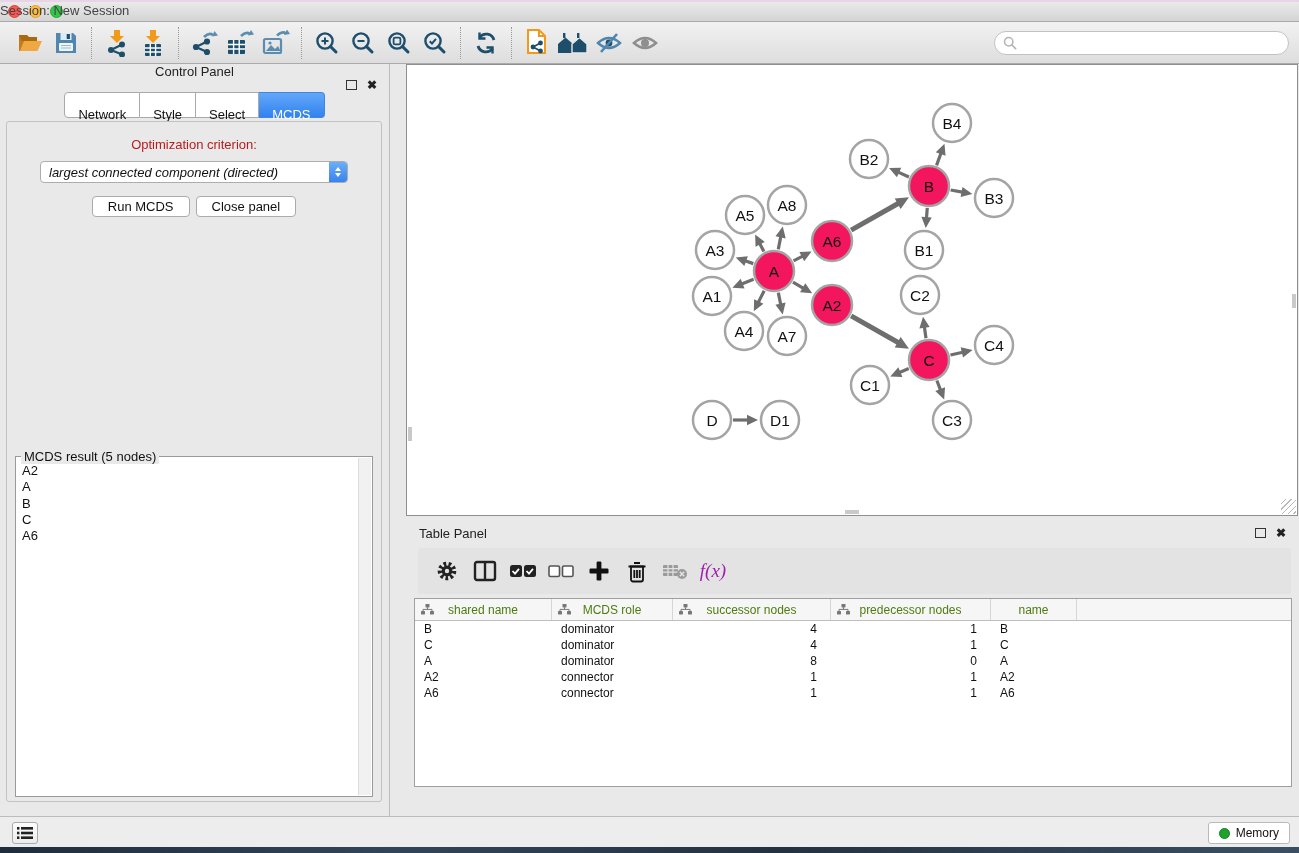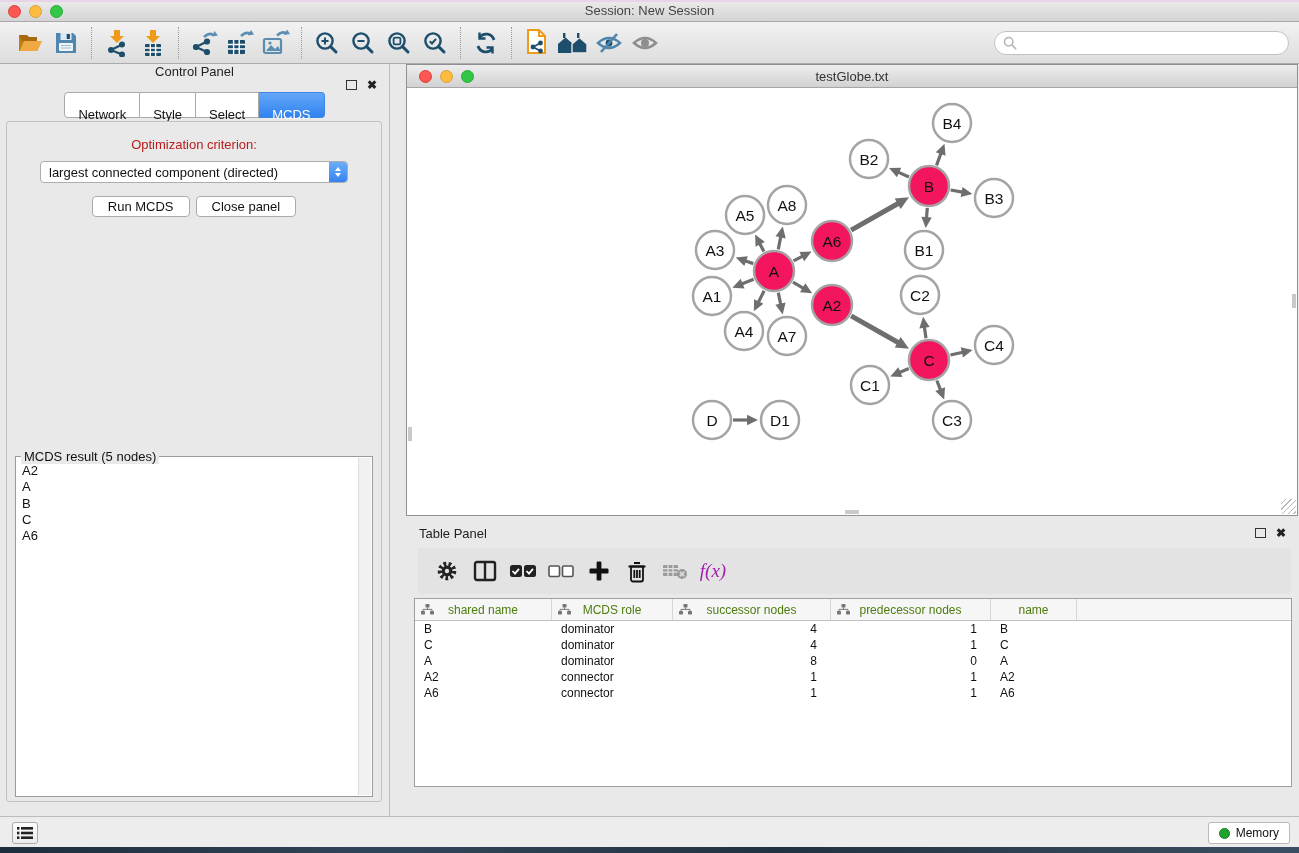--- a/index.html
+++ b/index.html
@@ -9,21 +9,21 @@
   
   .titlebar { position:absolute; left:0; top:0; width:1299px; height:22px;
     background:linear-gradient(#ececec,#d4d4d4); border-bottom:1px solid #a9a9a9; }
   .titlebar::before { content:""; position:absolute; left:0; top:0; right:0; height:2px; background:#e8d3e8; }
   .traffic { position:absolute; top:4px; display:flex; gap:8px; }
   .titlebar .traffic { left:8px; top:5px; }
   .tl { width:13px; height:13px; border-radius:50%; }
   .tl.red { background:#fc5753; border:1px solid #df3e39; }
   .tl.yellow { background:#fdbc40; border:1px solid #de9f34; }
   .tl.green { background:#33c748; border:1px solid #27aa35; }
-  .win-title { position:absolute; left:0; right:0; top:3px; text-align:center; font-size:13px; color:#444; }
+  .win-title { position:absolute; left:0; right:0; top:3px; font-size:13px; color:#444; }
 
   
   .toolbar { position:absolute; left:0; top:22px; width:1299px; height:42px;
     background:linear-gradient(#f2f2f2,#dddddd); border-bottom:1px solid #ababab;
     display:flex; align-items:center; padding-left:12px; }
   .tbi { width:36px; height:34px; display:flex; align-items:center; justify-content:center; cursor:default; }
   .tsep { width:1px; height:32px; border-left:1px dotted #9a9a9a; margin:0 7px; }
   .searchbox { position:absolute; right:10px; top:9px; width:295px; height:24px; background:#fff;
     border:1px solid #c2c2c2; border-radius:12px; display:flex; align-items:center; padding-left:8px; }
   .searchbox svg { opacity:.55; }
@@ -38,21 +38,21 @@
   .cp-tabs { display:flex; justify-content:center; }
   .ptab { height:21px; line-height:19px; font-size:13px; padding:12px 13px; background:#fff;
     border:1px solid #a9a9a9; border-left-width:0; color:#111; }
   .ptab:first-child { border-left-width:1px; border-radius:4px 0 0 4px; }
   .ptab:last-child { border-radius:0 4px 4px 0; }
   .ptab.sel { background:linear-gradient(#63a7f8,#3183f0); color:#fff; border-color:#3d86e8; }
   .cp-body { position:absolute; left:6px; right:7px; top:57px; bottom:14px;
     border:1px solid #c2c2c2; border-radius:3px; background:#e9e9e9; }
   .opt-label { margin-top:15px; text-align:center; font-size:13px; color:#b91c1c; }
   .dropdown { margin:9px auto 0; width:308px; height:22px; background:#fff; border:1px solid #adadad;
-    border-radius:4px; display:flex; align-items:center; overflow:hidden; }
+    border-radius:4px; display:flex; align-items:center; overflow:hidden;font-style:italic; }
   .dd-value { flex:1; font-size:13px; padding-left:8px; color:#111; white-space:nowrap; }
   .dd-stepper { width:18px; height:22px; background:linear-gradient(#6fb0f9,#3580ef);
     display:flex; flex-direction:column; align-items:center; justify-content:center; gap:2px; }
   .dd-stepper i { width:0; height:0; border-left:3.5px solid transparent; border-right:3.5px solid transparent; }
   .dd-up { border-bottom:4px solid #fff; }
   .dd-down { border-top:4px solid #fff; }
   .btn-row { margin-top:13px; display:flex; justify-content:center; gap:6px; }
   .cbtn { height:21px; font-size:13px; font-family:"Liberation Sans",sans-serif; padding:0 15px;
     background:#fff; border:1px solid #ababab; border-radius:4px; color:#111; }
   .result-fieldset { position:absolute; left:8px; right:8px; top:334px; bottom:4px;
@@ -305,28 +305,20 @@
           <div>B</div>
           <div>C</div>
           <div>A6</div>
         </div>
       <div class="result-scroll"></div>
     </div>
   </div>
 </div>
 
 <div class="network-window">
-  <div class="nw-titlebar">
-    <div class="traffic">
-      <span class="tl red"></span>
-      <span class="tl yellow"></span>
-      <span class="tl green"></span>
-    </div>
-    <div class="nw-title">testGlobe.txt</div>
-  </div>
   <div class="nw-content">
     <svg id="graph-svg" width="890" height="427" viewBox="0 0 890 427">
         <line x1="345.59628761528694" y1="190.22730338093268" x2="333.6781271050372" y2="195.03301326409792" stroke="#6e6e6e" stroke-width="3.2"></line>
         <polygon points="324.40371238471306,198.77269661906732 332.66093323248555,189.83634927403241 336.5502039216537,199.4817405831695" fill="#6e6e6e"></polygon>
         <line x1="345.2737421022103" y1="174.62285735841382" x2="337.1472842149669" y2="171.7303892968526" stroke="#6e6e6e" stroke-width="3.2"></line>
         <polygon points="327.7262578977897,168.37714264158618 339.83307510742316,167.16678027744712 336.345698585946,176.96464764731138" fill="#6e6e6e"></polygon>
         <line x1="356.16130089900093" y1="201.67739820199813" x2="350.31083505599867" y2="213.37832988800272" stroke="#6e6e6e" stroke-width="3.2"></line>
         <polygon points="345.83869910099907,222.32260179800187 346.107027258299,210.158392000403 355.4090700446982,214.8094133936026" fill="#6e6e6e"></polygon>
         <line x1="355.88320655144804" y1="162.4641229958997" x2="351.71533592516647" y2="154.41582109687317" stroke="#6e6e6e" stroke-width="3.2"></line>
         <polygon points="347.11679344855196,145.5358770041003 356.7927611010698,152.91257341831093 347.557619244586,157.69505759399001" fill="#6e6e6e"></polygon>

